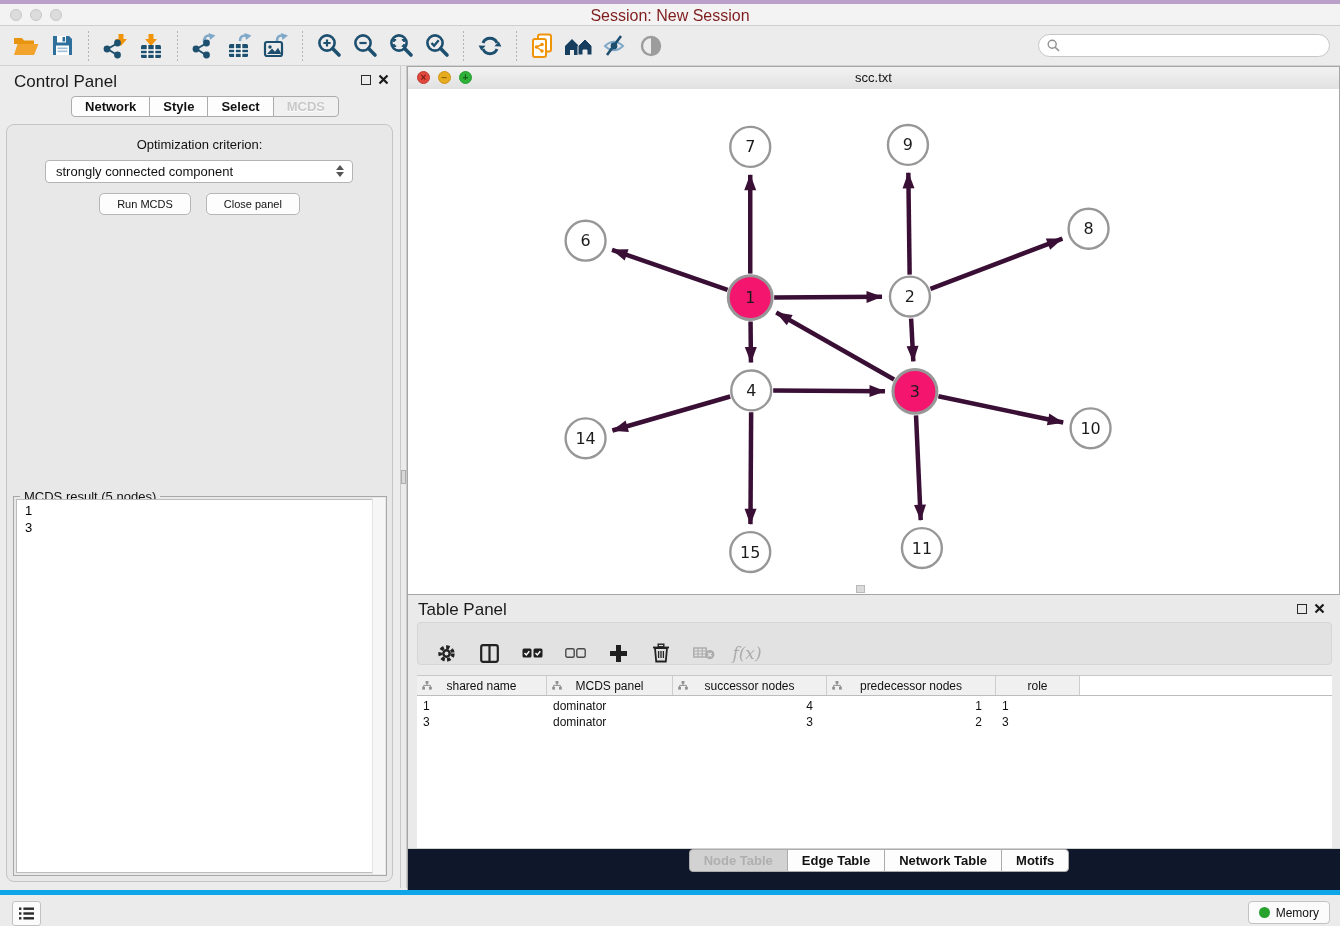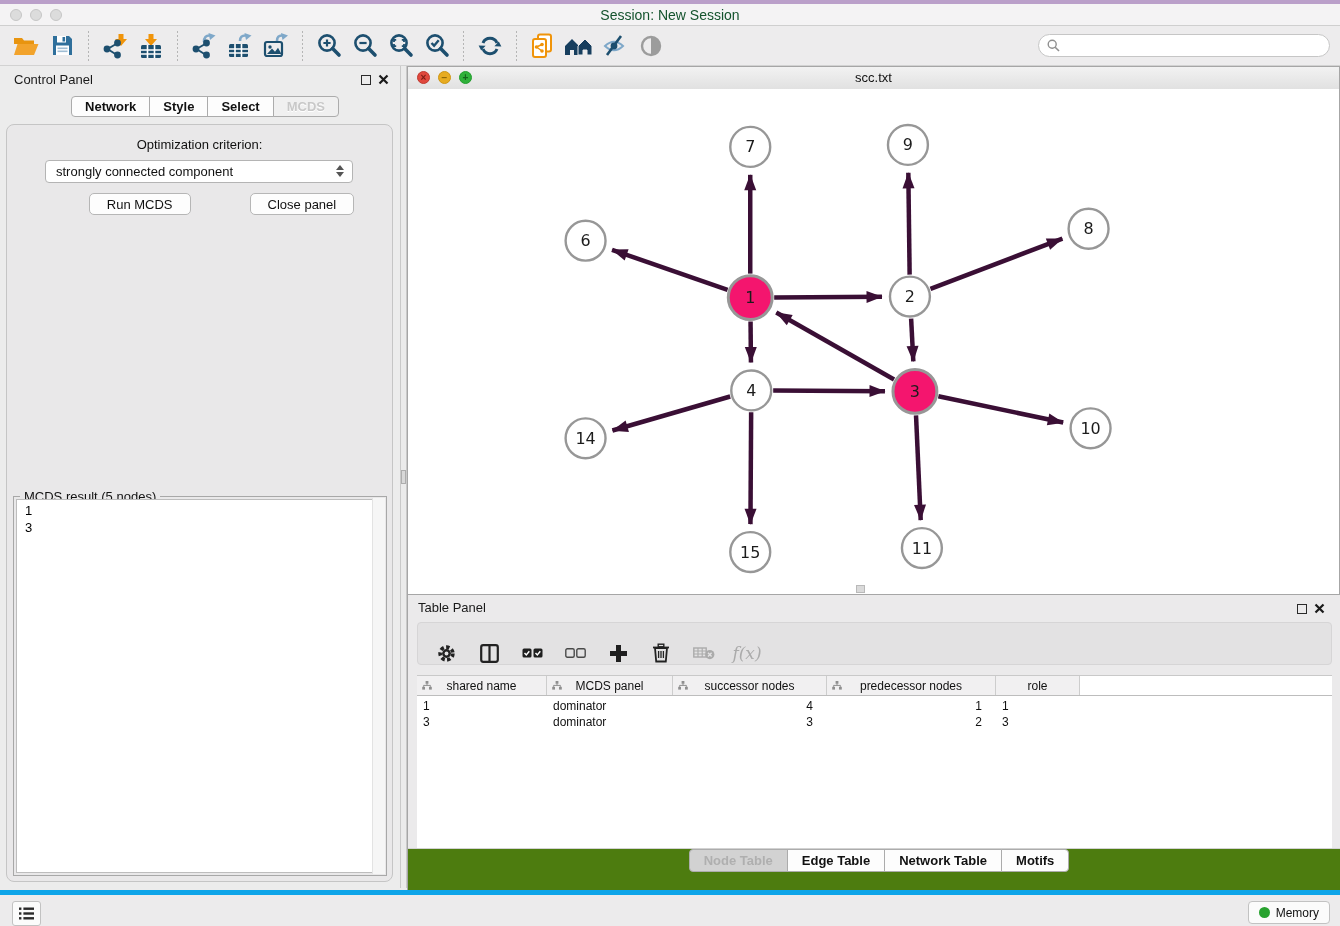--- a/index.html
+++ b/index.html
@@ -1,44 +1,44 @@
 <!DOCTYPE html>
 <html><head>
 <meta charset="utf-8">
 <style>
   html,body{margin:0;padding:0;}
   body{width:1340px;height:926px;position:relative;font-family:"Liberation Sans",sans-serif;background:#ECECEC;overflow:hidden;}
   
   .titlebar{position:absolute;top:0;left:0;right:0;height:26px;background:#F4F3F4;border-top:4px solid #BA9FC9;border-bottom:1px solid #CFCFCF;box-sizing:border-box;}
   .tl-dot{position:absolute;top:5px;width:12px;height:12px;border-radius:50%;background:#DCDCDC;border:1px solid #C6C6C6;box-sizing:border-box;}
-  .win-title{position:absolute;top:3px;left:0;right:0;text-align:center;font-size:14px;color:#14532d;}
+  .win-title{position:absolute;top:3px;left:0;right:0;text-align:center;font-size:16px;color:#7f1d1d;}
   
   .toolbar{position:absolute;top:26px;left:0;right:0;height:40px;background:#EDECED;border-bottom:1px solid #D2D2D2;display:flex;align-items:center;padding-left:8px;box-sizing:border-box;}
   .tb-ic{width:30px;height:28px;display:flex;align-items:center;justify-content:center;margin:0 3px;}
   .tb-sep{width:1px;height:30px;margin:0 8px;background-image:linear-gradient(#B5B5B5 50%,transparent 50%);background-size:1px 4px;}
   .search-box{position:absolute;right:10px;top:8px;width:292px;height:23px;background:#fff;border:1px solid #C6C6C6;border-radius:12px;display:flex;align-items:center;padding-left:8px;box-sizing:border-box;gap:5px;}
   .search-box input{border:none;outline:none;flex:1;font-size:13px;font-family:"Liberation Sans",sans-serif;background:transparent;}
   
   .control-panel{position:absolute;left:0;top:66px;width:400px;height:822px;}
-  .panel-title{position:absolute;left:14px;top:6px;font-size:13px;color:#1A1A1A;}
+  .panel-title{position:absolute;left:14px;top:6px;font-size:17px;color:#1A1A1A;}
   .float-btn{position:absolute;top:9px;width:10px;height:10px;border:1.6px solid #2A2A2A;box-sizing:border-box;}
   .close-x{position:absolute;top:8px;width:11px;height:11px;}
   .seg-tabs{position:absolute;left:0;right:0;top:30px;display:flex;justify-content:center;}
   .seg-tab{border:1px solid #ACACAC;background:#FDFDFD;color:#111;font-size:13px;font-weight:700;padding:2px 13px;margin-left:-1px;white-space:nowrap;}
   .seg-tab:first-child{border-radius:4px 0 0 4px;margin-left:10px;}
   .seg-tab:last-child{border-radius:0 4px 4px 0;}
   .seg-tab.active{background:#F0F0F0;color:#C8C8C8;text-shadow:0 1px 0 #fff;}
   .cp-panel{position:absolute;left:6px;top:58px;width:387px;height:758px;background:#E9E8E9;border:1px solid #C5C5C5;border-radius:8px;box-sizing:border-box;}
   .opt-label{position:absolute;top:12px;width:100%;text-align:center;font-size:13px;color:#111;}
   .dropdown{position:absolute;left:38px;top:35px;width:308px;height:23px;background:#fff;border:1px solid #B4B4B4;border-radius:4px;box-sizing:border-box;display:flex;align-items:center;font-size:13px;padding-left:10px;color:#111;}
   .dd-arrows{position:absolute;right:8px;top:4px;display:flex;flex-direction:column;gap:2px;}
   .tri-up{width:0;height:0;border-left:4px solid transparent;border-right:4px solid transparent;border-bottom:5px solid #555;}
   .tri-down{width:0;height:0;border-left:4px solid transparent;border-right:4px solid transparent;border-top:5px solid #555;}
   .btn-row{position:absolute;top:68px;width:100%;display:flex;justify-content:center;gap:15px;}
-  .mac-btn{height:22px;background:#FDFDFD;border:1px solid #B6B6B6;border-radius:5px;font-size:13px;padding:0 17px;display:flex;align-items:center;color:#111;box-sizing:border-box;margin-left:44px;}
+  .mac-btn{height:22px;background:#FDFDFD;border:1px solid #B6B6B6;border-radius:5px;font-size:11px;padding:0 17px;display:flex;align-items:center;color:#111;box-sizing:border-box;}
   .result-group{position:absolute;left:6px;top:371px;width:372px;height:378px;border:1px solid #A8A8A8;}
   .result-label{position:absolute;top:-8px;left:6px;background:#E9E8E9;padding:0 4px;font-size:13px;color:#111;}
   .result-area{position:absolute;inset:2px;background:#fff;border:1px solid #BDBDBD;font-size:13px;line-height:17px;padding:2px 0 0 8px;box-sizing:border-box;}
   .result-scroll{position:absolute;top:1px;right:1px;bottom:1px;width:12px;background:#F6F6F6;border-left:1px solid #E3E3E3;}
   
   .splitter{position:absolute;left:400px;top:66px;width:7px;height:822px;background:#EBEBEB;border-left:1px solid #C9C9C9;border-right:1px solid #C9C9C9;box-sizing:border-box;}
   .split-handle{position:absolute;top:404px;left:0;width:5px;height:14px;background:#D8D8D8;border:1px solid #ADADAD;box-sizing:border-box;}
   
   .network-window{position:absolute;left:407px;top:66px;width:933px;height:529px;border:1px solid #A6A6A6;box-sizing:border-box;background:#fff;}
   .nw-titlebar{position:absolute;left:0;right:0;top:0;height:22px;background:linear-gradient(#F2F2F2,#E1E1E1);border-bottom:1px solid #B1B1B1;}
@@ -57,21 +57,21 @@
   .fx-label{font-family:"DejaVu Serif",serif;font-style:italic;font-size:17px;color:#ABABAB;}
   .tp-table{position:absolute;left:9px;right:8px;top:80px;height:173px;background:#fff;border-top:1px solid #C9C9C9;box-sizing:border-box;}
   .t-head{display:flex;height:19px;border-bottom:1px solid #BDBDBD;}
   .th{background:#F1F0F1;border-right:1px solid #CDCDCD;display:flex;align-items:center;justify-content:center;position:relative;font-size:12px;color:#111;box-sizing:border-box;}
   .th .sort-ic{position:absolute;left:5px;top:5px;}
   .c0{width:130px;}.c1{width:126px;}.c2{width:154px;}.c3{width:169px;}.c4{width:84px;}
   .t-row{display:flex;height:16px;font-size:12px;color:#111;align-items:center;}
   .t-row:first-child{margin-top:2px;}
   .td{box-sizing:border-box;padding:0 6px;overflow:hidden;white-space:nowrap;}
   .td.r{text-align:right;padding-right:14px;}
-  .tp-bottom{position:absolute;left:0;right:0;top:253px;bottom:0;background:#4d7c0f;border-top:1px solid #D2D2D2;}
+  .tp-bottom{position:absolute;left:0;right:0;top:253px;bottom:0;background:#0f172a;border-top:1px solid #D2D2D2;}
   .tp-tabs{position:absolute;top:10px;left:0;right:0;display:flex;justify-content:center;}
   .tp-tabs .seg-tab{padding:3px 14px;}
   .tp-tabs .seg-tab.active{background:#D2D2D2;color:#AFAFAF;text-shadow:none;}
   
   .statusbar{position:absolute;left:0;right:0;bottom:0;height:36px;background:#ECEBEC;border-top:5px solid #0ea5e9;box-sizing:border-box;}
   .list-btn{position:absolute;left:12px;top:6px;width:27px;height:23px;background:#FBFBFB;border:1px solid #C2C2C2;border-radius:3px;display:flex;align-items:center;justify-content:center;}
   .memory-btn{position:absolute;right:10px;top:6px;height:23px;background:#FBFBFB;border:1px solid #C2C2C2;border-radius:4px;display:flex;align-items:center;gap:6px;padding:0 10px;font-size:12px;color:#111;box-sizing:border-box;}
   .mem-dot{width:11px;height:11px;border-radius:50%;background:#28A22F;}
 </style>
 </head>

